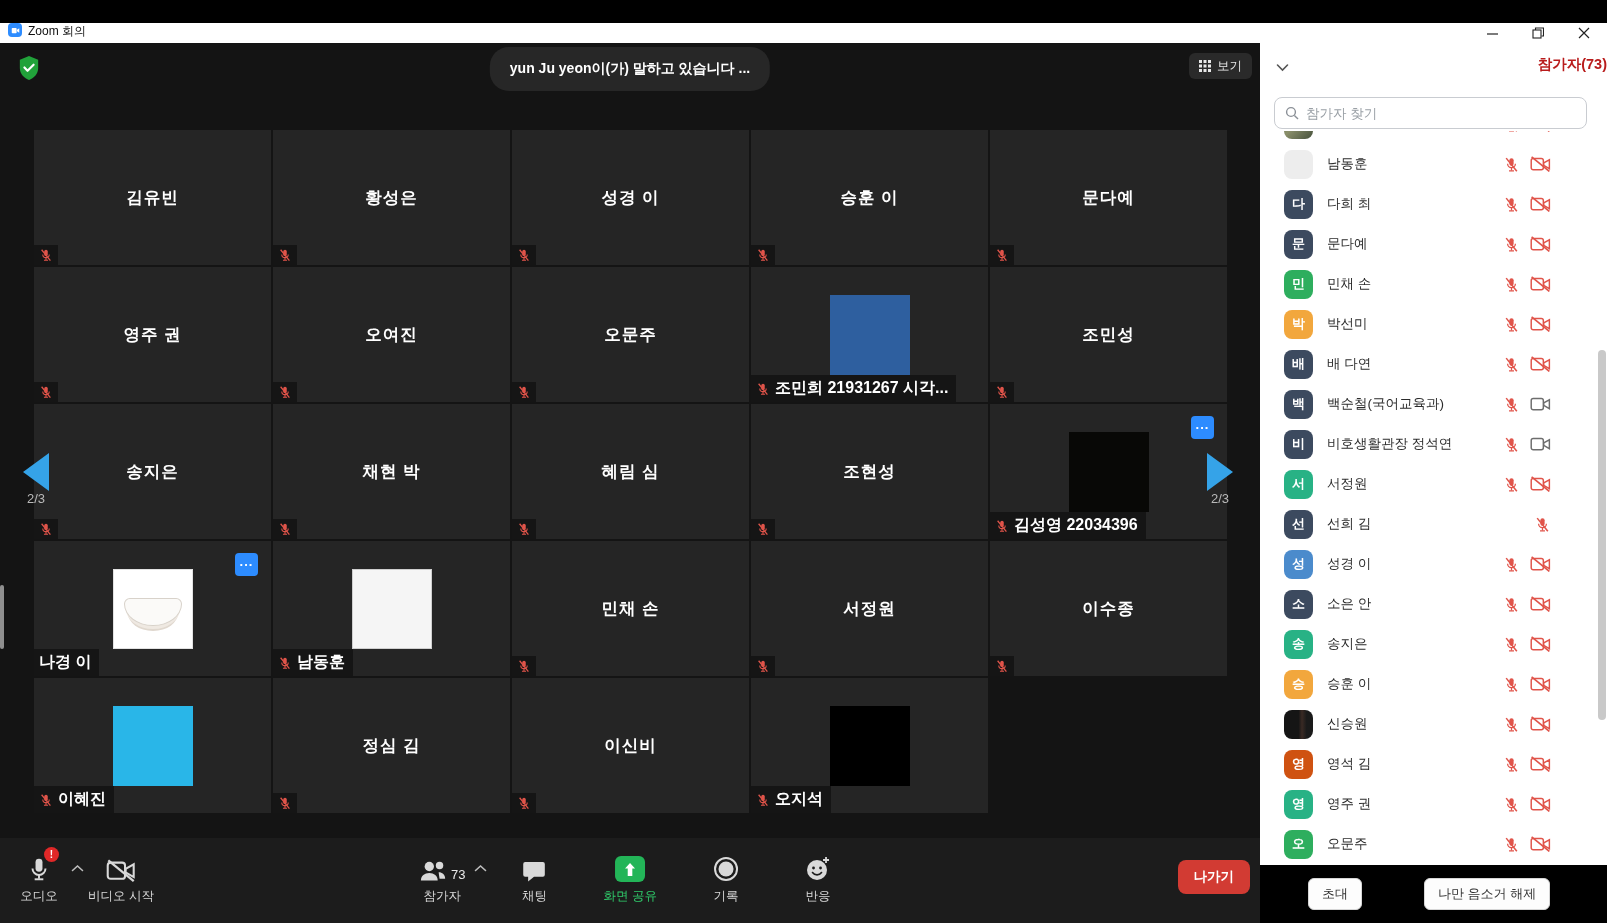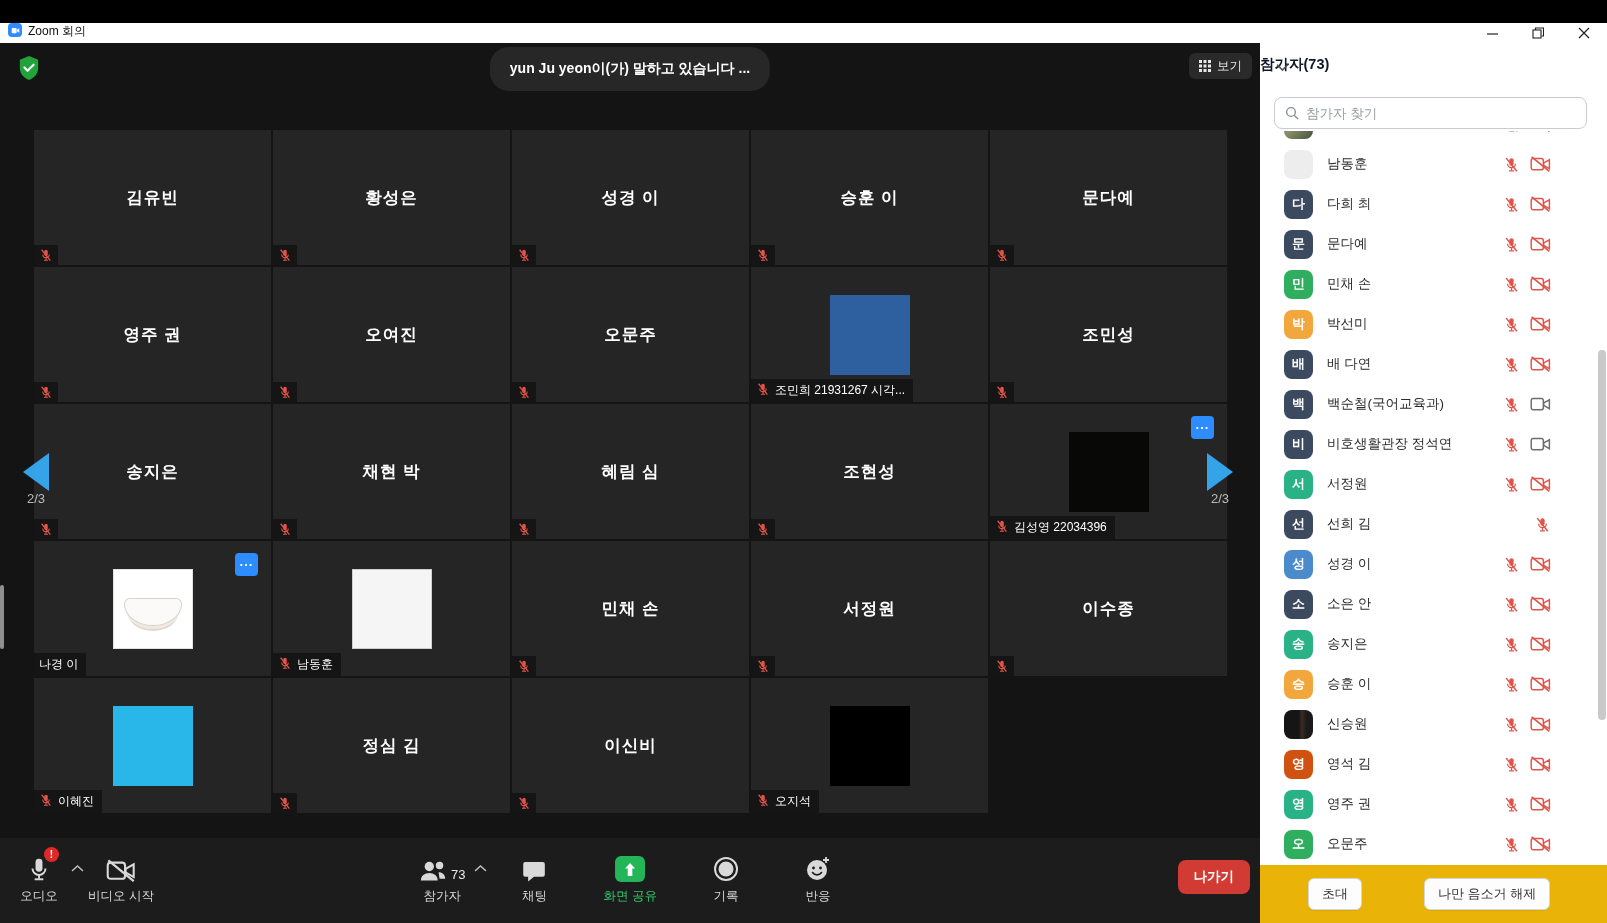--- a/index.html
+++ b/index.html
@@ -20,23 +20,23 @@
     background:#272727; border-radius:19px; display:flex; align-items:center; padding:0 20px;
     color:#fff; font-size:14px; font-weight:bold; white-space:nowrap; }
   .view-btn { position:absolute; right:8px; top:10px; height:26px; background:#2a2a2a; border-radius:6px;
     display:flex; align-items:center; gap:6px; padding:0 10px; color:#e8e8e8; font-size:12.5px; }
   .view-btn svg { width:12px; height:12px; }
   .grid { position:absolute; left:34px; top:87px; display:grid;
     grid-template-columns:repeat(5,237px); grid-auto-rows:135px; gap:2px; }
   .tile { position:relative; background:#252525; overflow:hidden; }
   .tile-name-center { position:absolute; inset:0; display:flex; align-items:center; justify-content:center;
     color:#fff; font-size:16.5px; font-weight:600; letter-spacing:1px; }
-  .tile-chip { position:absolute; left:0; bottom:0; display:flex; align-items:flex-start; gap:5px;
-    background:rgba(10,10,10,.55); padding:3px 8px 3px 5px; color:#fff; font-size:12px; max-width:95%;
-    white-space:nowrap; overflow:hidden; }
+  .tile-chip { position:absolute; left:0; bottom:0; display:flex; align-items:center; gap:5px;
+    background:rgba(10,10,10,.55); padding:3px 8px 3px 5px; color:#fff; font-size:16px; max-width:95%;
+    white-space:nowrap; overflow:hidden;font-weight:bold; }
   .tile-chip.mic-only { padding:3px 5px; }
   .tile-chip svg { flex:0 0 auto; }
   .tile-img { position:absolute; left:50%; top:50%; transform:translate(-50%,-50%); width:80px; height:80px; }
   .img-blue { background:#2e5f9f; }
   .img-cyan { background:#29b6e8; }
   .img-white { background:#f5f5f5; border:1px solid #cfcfcf; }
   .img-dark { background:#080806; }
   .img-black { background:#000; }
   .img-planet { background:#1a2138; overflow:hidden; }
   .img-planet::before { content:""; position:absolute; left:-8px; bottom:-60px; width:96px; height:96px;
@@ -70,34 +70,34 @@
   .tb-chevron { position:absolute; top:6px; right:-22px; }
   .tb-badge { position:absolute; top:-5px; right:-7px; width:15px; height:15px; border-radius:50%;
     background:#e02828; color:#fff; font-size:10px; font-weight:bold; display:flex; align-items:center; justify-content:center; }
   .share-ic { width:30px; height:26px; border-radius:6px; background:#23b558; display:flex; align-items:center; justify-content:center; }
   .leave-btn { position:absolute; right:10px; top:22px; background:#d23b33; color:#fff; font-size:13.5px; font-weight:bold;
     border:none; border-radius:8px; padding:8px 16px; }
   
   .sidebar { position:relative; width:347px; height:880px; background:#fff; }
   .sb-header { position:absolute; top:12px; left:0; right:0; height:24px; }
   .sb-collapse { position:absolute; left:16px; top:3px; }
-  .sb-title { text-align:left; font-size:14.5px; font-weight:bold; color:#0f172a; }
+  .sb-title { text-align:right; font-size:14.5px; font-weight:bold; color:#b91c1c; }
   .sb-search { position:absolute; left:14px; right:20px; top:54px; height:32px; border:1px solid #c9ccd1; border-radius:8px;
     display:flex; align-items:center; padding:0 10px; gap:7px; background:#fff; z-index:3; }
   .sb-search input { border:none; outline:none; flex:1; font-size:13.5px; color:#333;
     font-family:"Liberation Sans","DejaVu Sans",sans-serif; }
   .sb-search input::placeholder { color:#9aa0a6; }
   .sb-list { position:absolute; left:0; right:10px; top:88px; bottom:58px; overflow:hidden; z-index:1; }
   .p-row { height:40px; display:flex; align-items:center; padding:0 16px 0 24px; position:relative; }
   .p-row.partial { margin-top:-27px; }
   .avatar { width:29px; height:29px; border-radius:8px; color:#fff; font-size:13px; font-weight:bold;
     display:flex; align-items:center; justify-content:center; flex:0 0 auto; }
   .p-name { margin-left:14px; font-size:13.5px; color:#2b2b2b; white-space:nowrap; }
   .p-icons { position:absolute; right:46px; display:flex; gap:10px; align-items:center; width:52px; justify-content:flex-end; }
-  .sb-footer { position:absolute; left:0; right:0; bottom:0; height:58px; background:#eab308; z-index:3;
+  .sb-footer { position:absolute; left:0; right:0; bottom:0; height:58px; background:#000000; z-index:3;
     display:flex; align-items:center; justify-content:flex-start; gap:62px; padding-left:48px; }
   .sb-btn { background:#fdfdfd; border:1px solid #d6d6d6; border-radius:6px; padding:6px 13px; font-size:13px; color:#333;
     font-family:"Liberation Sans","DejaVu Sans",sans-serif; box-shadow:0 1px 1px rgba(0,0,0,.06); white-space:nowrap; }
   .sb-scroll { position:absolute; right:1px; top:307px; width:8px; height:370px; background:#c9c9c9; border-radius:4px; z-index:4; }
 </style>
 </head>
 <body>
 
 <div class="top-strip"></div>
 

